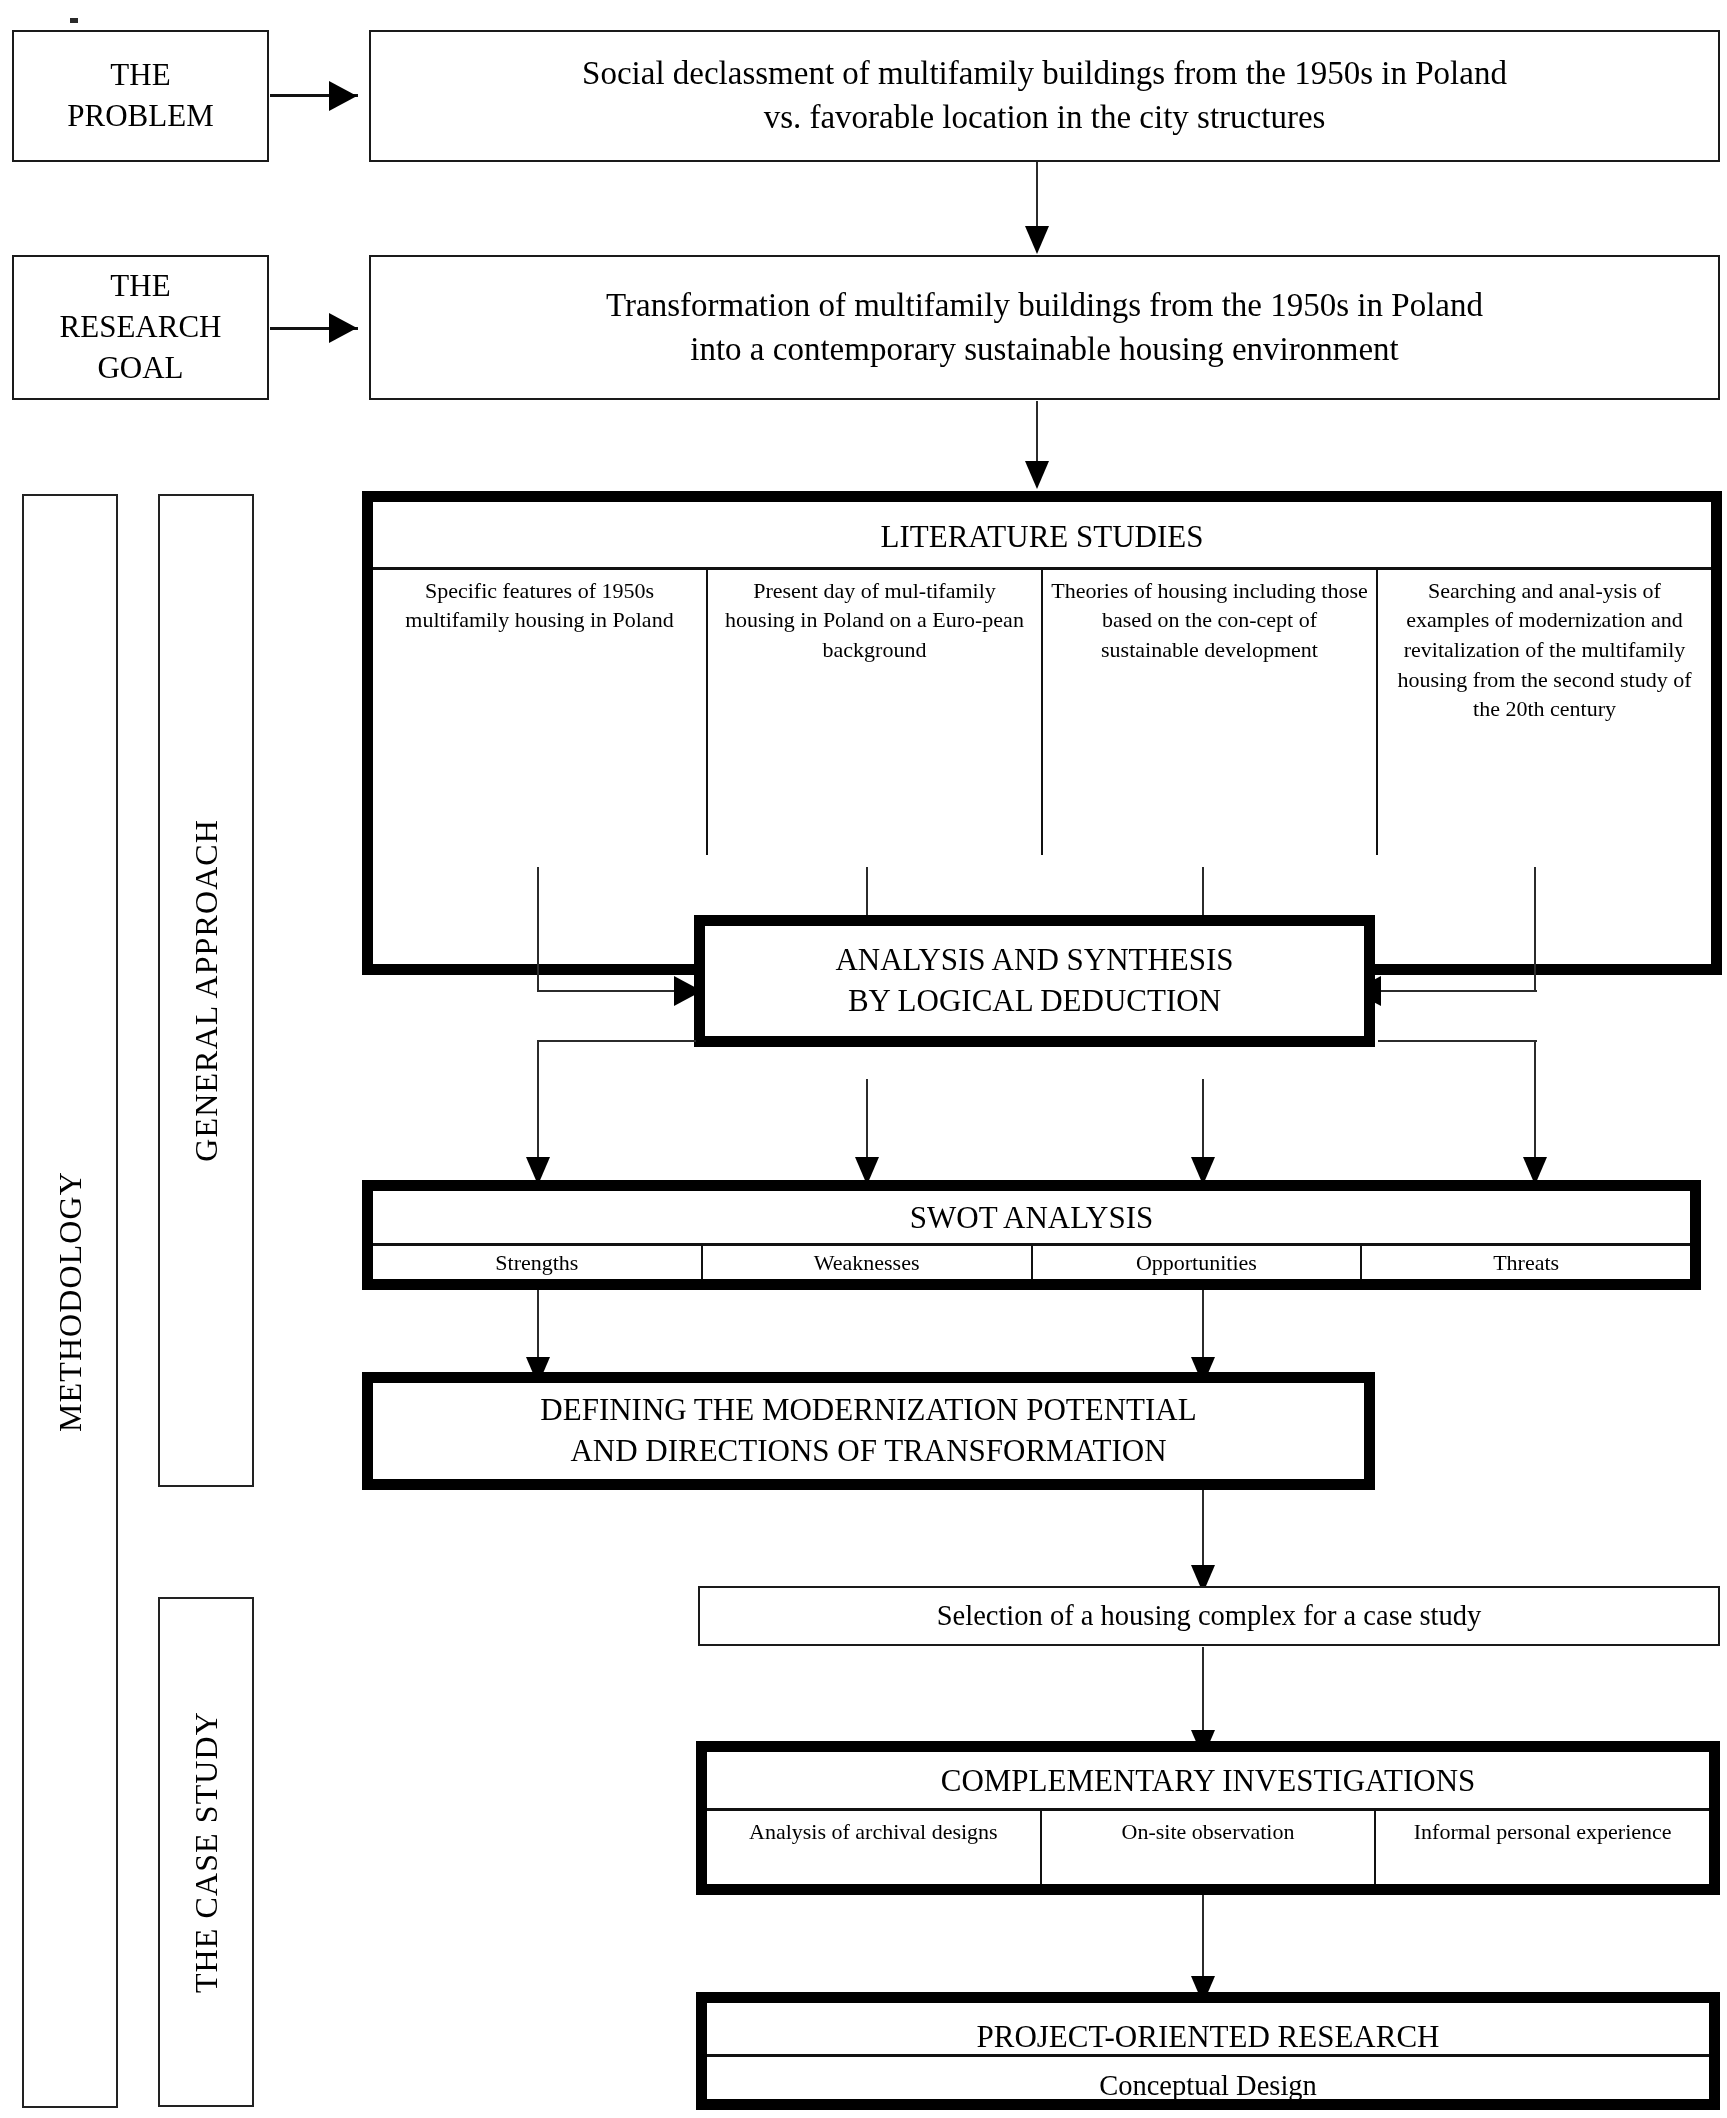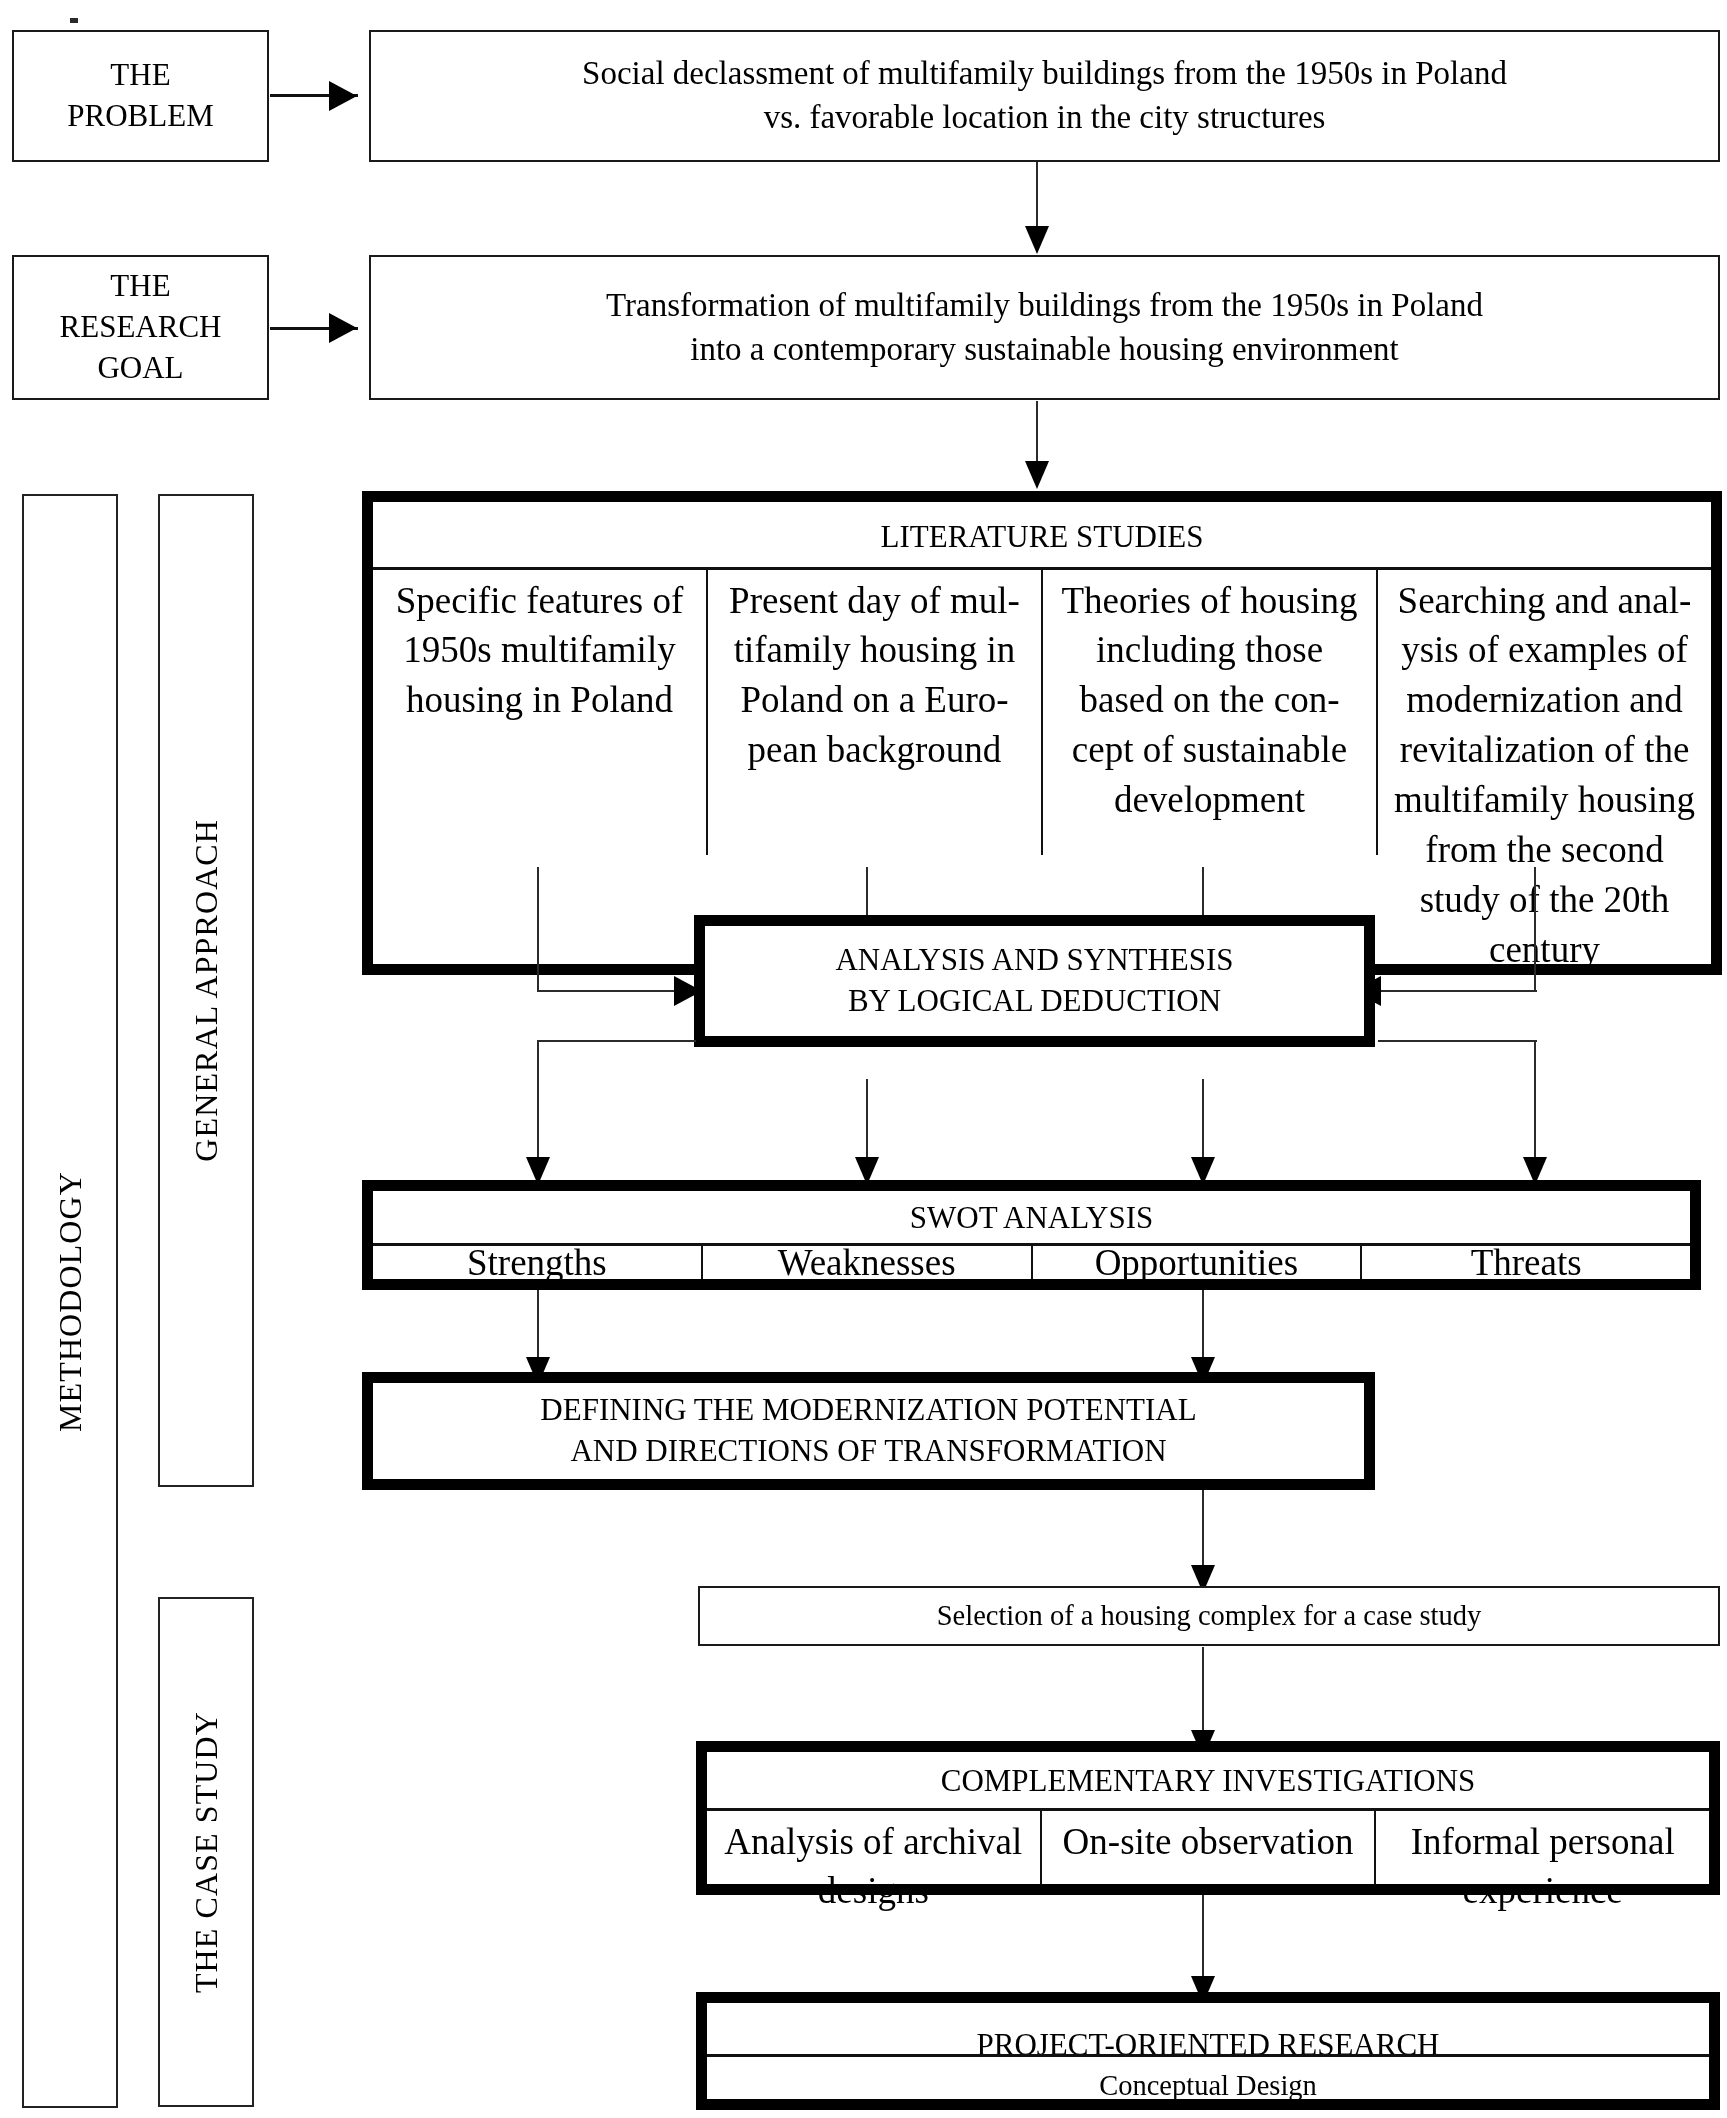--- a/index.html
+++ b/index.html
@@ -101,21 +101,21 @@
   }
   .arrow-left {
     position: absolute;
     width: 0; height: 0;
     border-top: 15.4px solid transparent;
     border-bottom: 15.4px solid transparent;
     border-right: 28.5px solid #000000;
   }
   .t-caps { font-size: 31px; }
   .t-big  { font-size: 33px; }
-  .t-col  { font-size: 37px; }
+  .t-col  { font-size: 22px; }
   .t-sm   { font-size: 28.5px; }
   .speck { position:absolute; width:7.7px; height:5.5px; background:#2a2a2a; }
 </style>
 </head>
 <body>
 
 <div id="canvas">
 
   <div class="speck" style="left:70px; top:17.6px;"></div>
 
@@ -253,21 +253,21 @@
       <div class="col t-col">Analysis of archival designs</div>
       <div class="col t-col">On-site observation</div>
       <div class="col t-col">Informal personal experience</div>
     </div>
   </div>
 
   <div class="vline" style="left:1202px; top:1895px; height:88px;"></div>
   <div class="arrow-down" style="left:1191px; top:1976px;"></div>
 
   <div class="box thick" style="left:696px; top:1992px; width:1024px; height:118px; display:block; padding:0;">
-    <div class="title-row" style="top:16px; height:52px;">
+    <div class="title-row" style="top:8px; height:52px;">
       <span class="t-caps">PROJECT-ORIENTED RESEARCH</span>
     </div>
     <div class="hr-sep" style="top:51px;"></div>
     <div class="title-row" style="top:54px; height:58px;">
       <span class="t-sm">Conceptual Design</span>
     </div>
   </div>
 
 </div>
 

